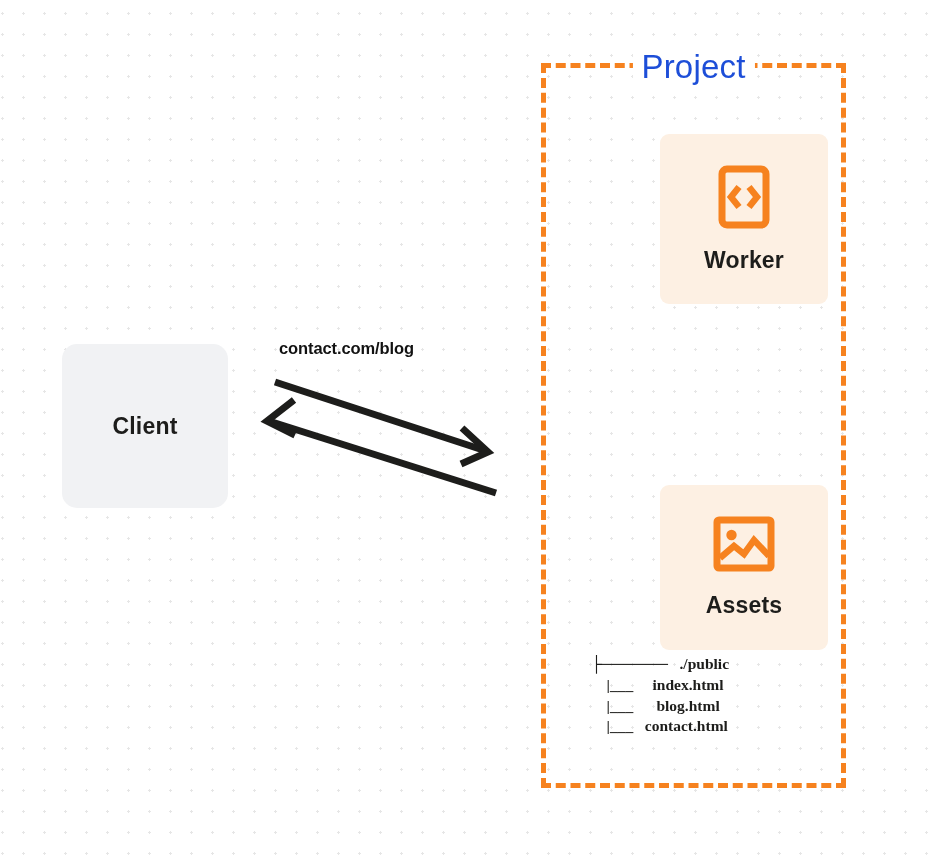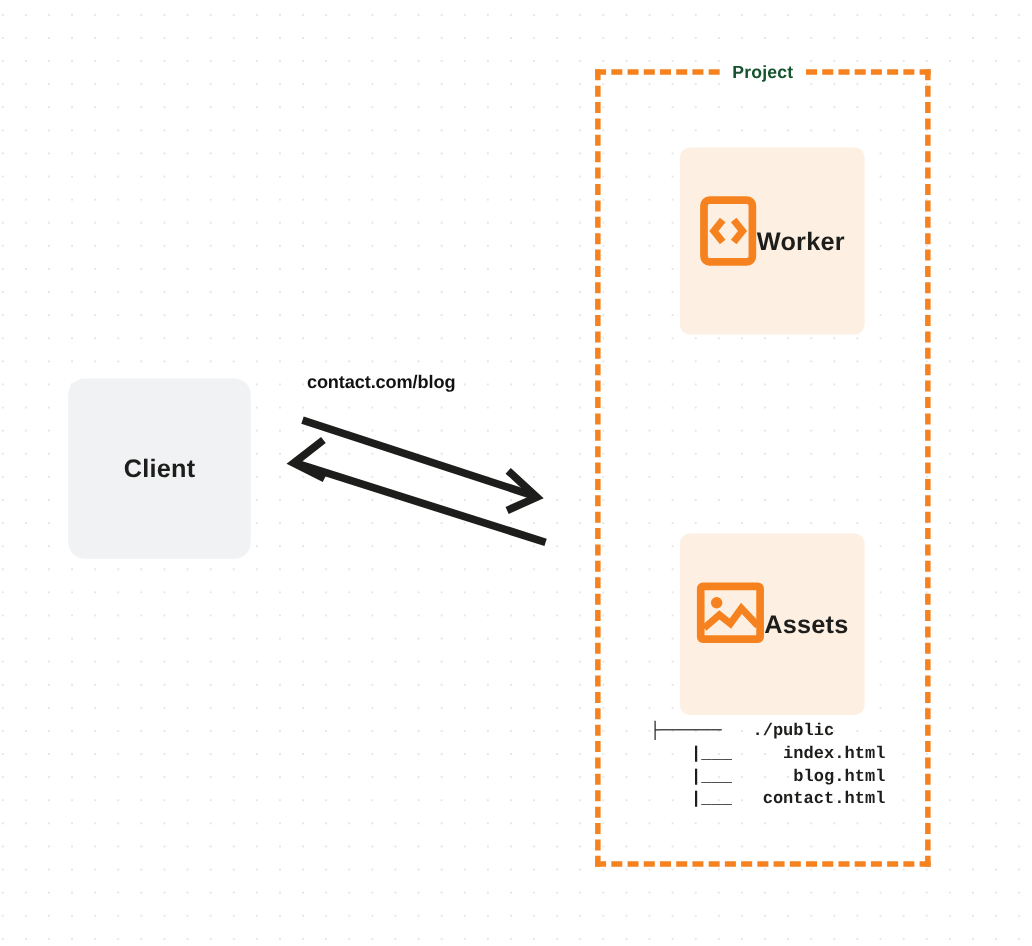--- a/index.html
+++ b/index.html
@@ -72,36 +72,38 @@
     border: 5px dashed #f6821f;
     box-sizing: border-box;
   }
   .project-title {
     position: absolute;
     left: 50%;
     top: -16px;
     transform: translateX(-50%);
     background: #ffffff;
     padding: 0 9px;
-    font-size: 16px;
-    font-weight: 700;
-    color: #14532d;
+    font-size: 33px;
+    font-weight: 400;
+    color: #1d4ed8;
     letter-spacing: 0.2px;
     white-space: nowrap;
     line-height: 30px;
   }
 
   
   .card {
     position: absolute;
     background: #fdf0e3;
     border-radius: 9px;
     display: flex;
+    flex-direction: column;
     align-items: center;
     justify-content: center;
+    margin-left: 42px;
   }
   .card-worker {
     left: 72px;
     top: 66px;
     width: 168px;
     height: 170px;
   }
   .card-assets {
     left: 72px;
     top: 417px;
@@ -119,21 +121,21 @@
     font-weight: 700;
     color: #1d1d1b;
     letter-spacing: 0.2px;
   }
 
   
   .file-tree {
     position: absolute;
     left: 45px;
     top: 586px;
-    font-family: Liberation Mono, monospace;
+    font-family: Liberation Serif, serif;
     font-size: 15.5px;
     font-weight: 700;
     line-height: 20.8px;
     color: #1d1d1b;
     white-space: pre;
   }
 </style>
 </head>
 <body>
 

